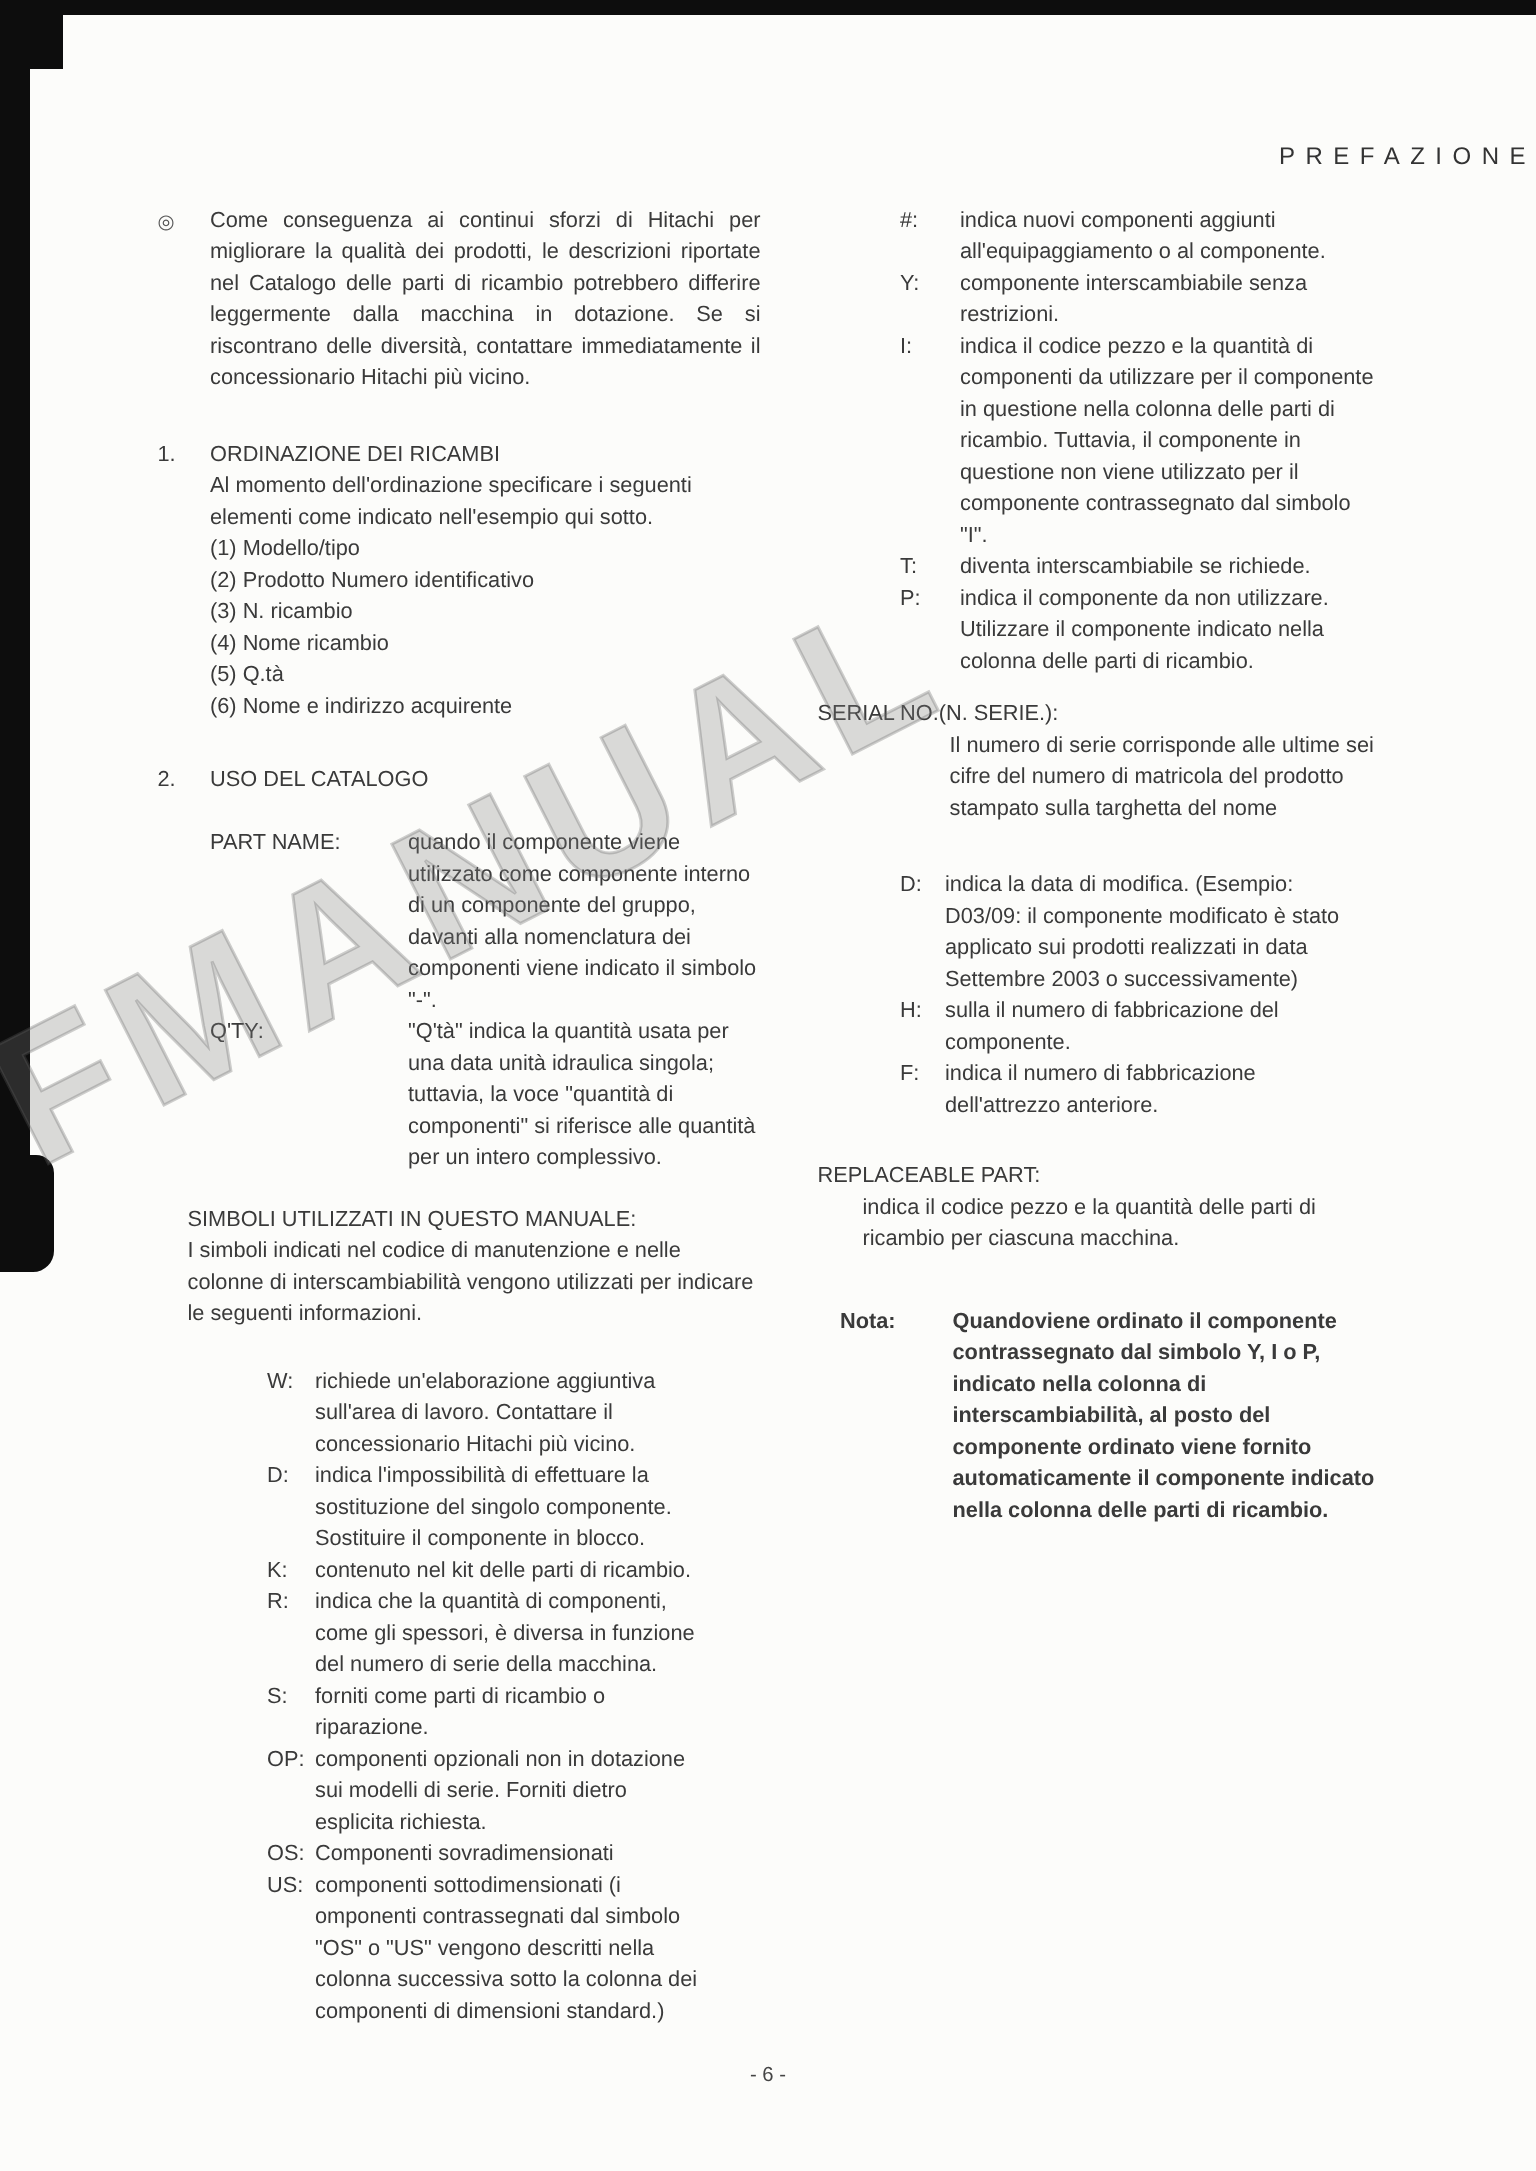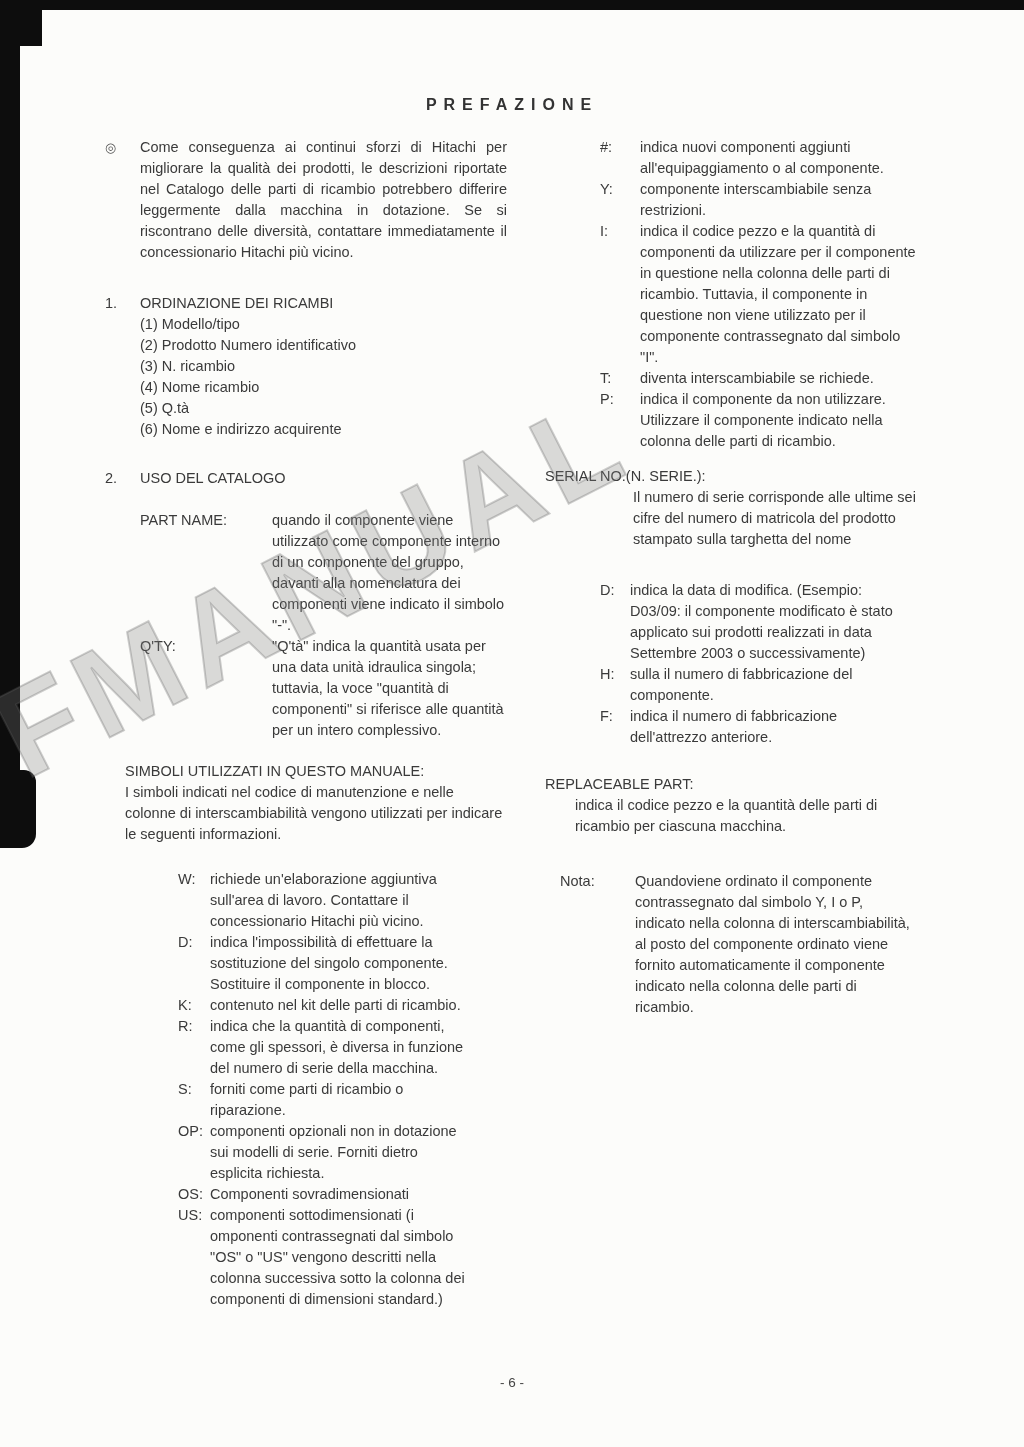--- a/index.html
+++ b/index.html
@@ -23,42 +23,42 @@
   .watermark {
     position:absolute; left:-90px; top:780px;
     font-size:125px; font-weight:bold; letter-spacing:10px;
     color:rgba(125,125,125,0.28);
     -webkit-text-stroke:2px rgba(95,95,95,0.30);
     transform:rotate(-27deg); transform-origin:left center;
     white-space:nowrap; pointer-events:none; z-index:5;
   }
   .title {
     position:absolute; top:94px; left:0; width:100%;
-    text-align:center; font-size:16px; font-weight:bold;
+    text-align:right; font-size:16px; font-weight:normal;
     letter-spacing:7px; color:#333; margin:0;
   }
   .col-left  { position:absolute; left:105px; top:137px; width:402px; }
   .col-right { position:absolute; left:545px; top:137px; width:372px; }
   p { margin:0; }
   .just { text-align:justify; }
   .row { display:grid; grid-template-columns:35px 1fr; }
   .marker { font-size:13px; color:#555; }
   .sec-title { margin-bottom:0; }
   .deflist { margin-left:35px; }
   .def { display:grid; grid-template-columns:103px 1fr;gap:29px; }
   .sym-head { margin-left:20px; }
   .sym-intro { margin-left:20px; }
   .symlist { margin-left:73px; }
   .sym { display:grid; grid-template-columns:32px 262px; }
   .r-symlist { margin-left:55px; }
   .r-sym  { display:grid; grid-template-columns:40px 1fr; }
   .r-sym2 { display:grid; grid-template-columns:30px 1fr; padding-right:20px; }
   .serial-body { margin-left:88px; }
   .repl-body { margin-left:30px; }
-  .nota { display:grid; grid-template-columns:75px 1fr; margin-left:15px; }
+  .nota { display:grid; grid-template-columns:75px 1fr; margin-left:15px;font-weight:bold; }
   .footer {
     position:absolute; top:1372px; left:0; width:100%;
     text-align:center; font-size:13.5px; color:#444;
   }
 </style>
 </head>
 <body>
 
 <div class="page">
 
@@ -75,20 +75,21 @@
 
     <div class="row">
       <span class="marker">◎</span>
       <p class="just">Come conseguenza ai continui sforzi di Hitachi per migliorare la qualità dei prodotti, le descrizioni riportate nel Catalogo delle parti di ricambio potrebbero differire leggermente dalla macchina in dotazione. Se si riscontrano delle diversità, contattare immediatamente il concessionario Hitachi più vicino.</p>
     </div>
 
     <div class="row" style="margin-top:30px">
       <span>1.</span>
       <div>
         <div class="sec-title">ORDINAZIONE DEI RICAMBI</div>
+        <p>Al momento dell'ordinazione specificare i seguenti elementi come indicato nell'esempio qui sotto.</p>
         <div>(1) Modello/tipo</div>
         <div>(2) Prodotto Numero identificativo</div>
         <div>(3) N. ricambio</div>
         <div>(4) Nome ricambio</div>
         <div>(5) Q.tà</div>
         <div>(6) Nome e indirizzo acquirente</div>
       </div>
     </div>
 
     <div class="row" style="margin-top:28px">

